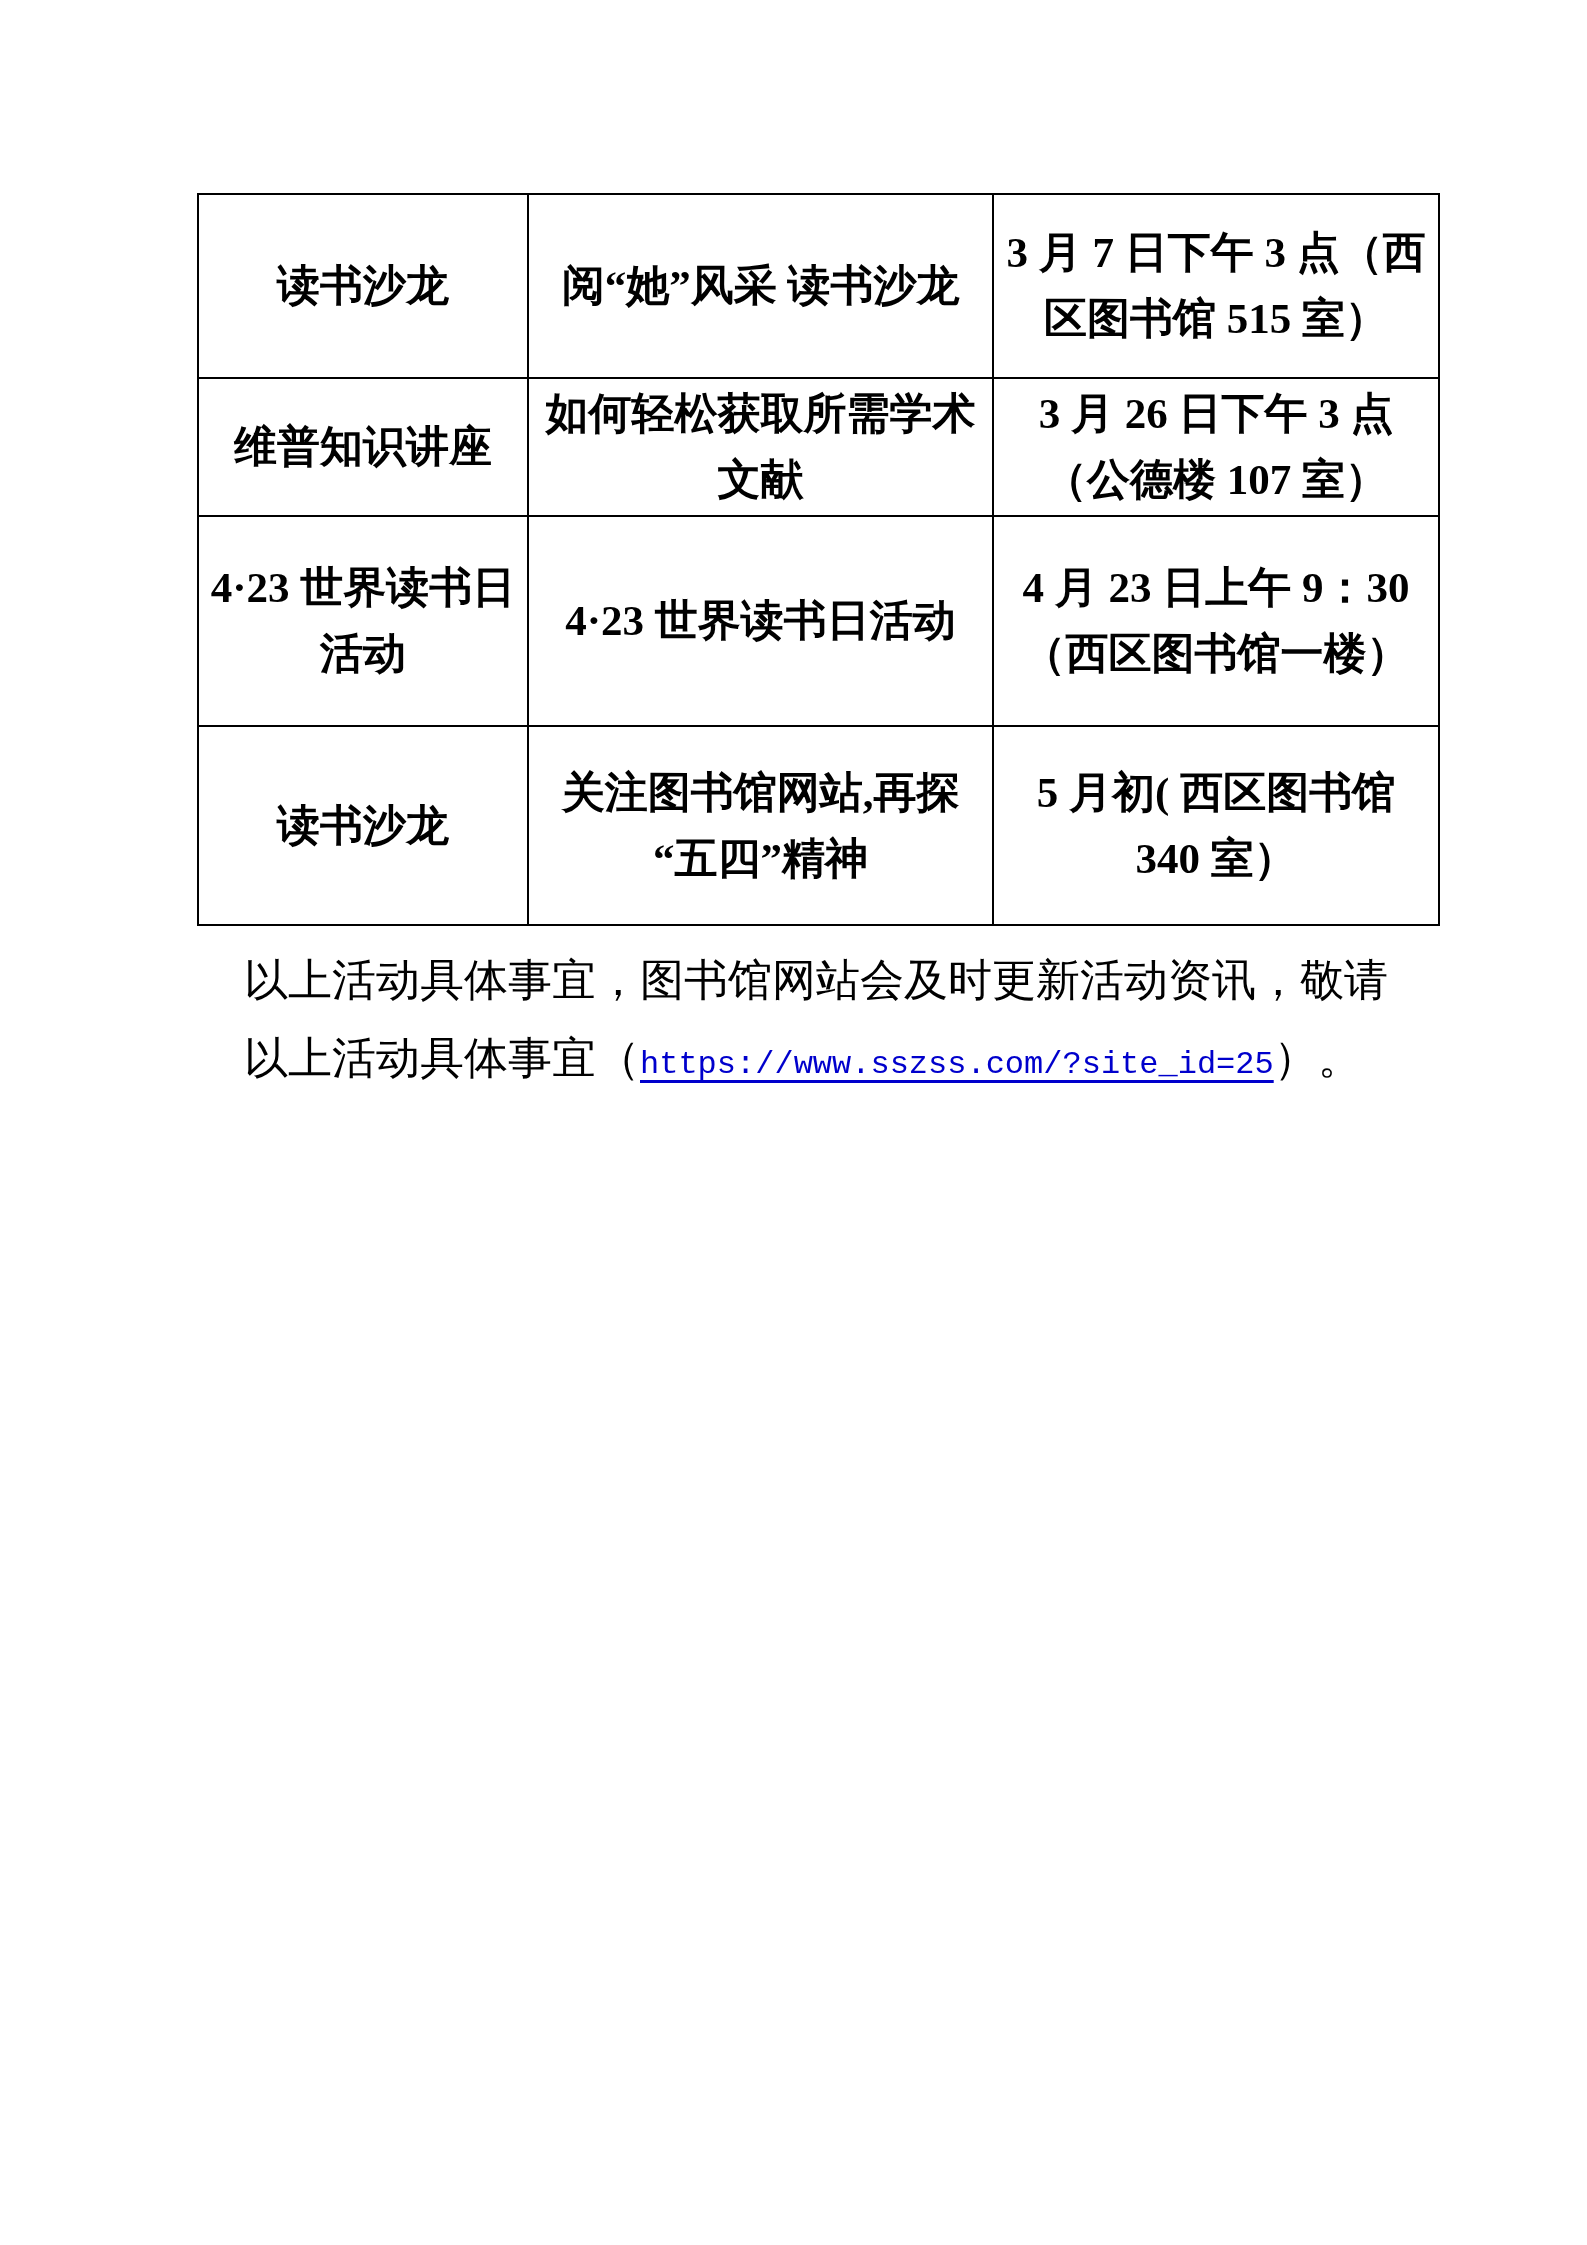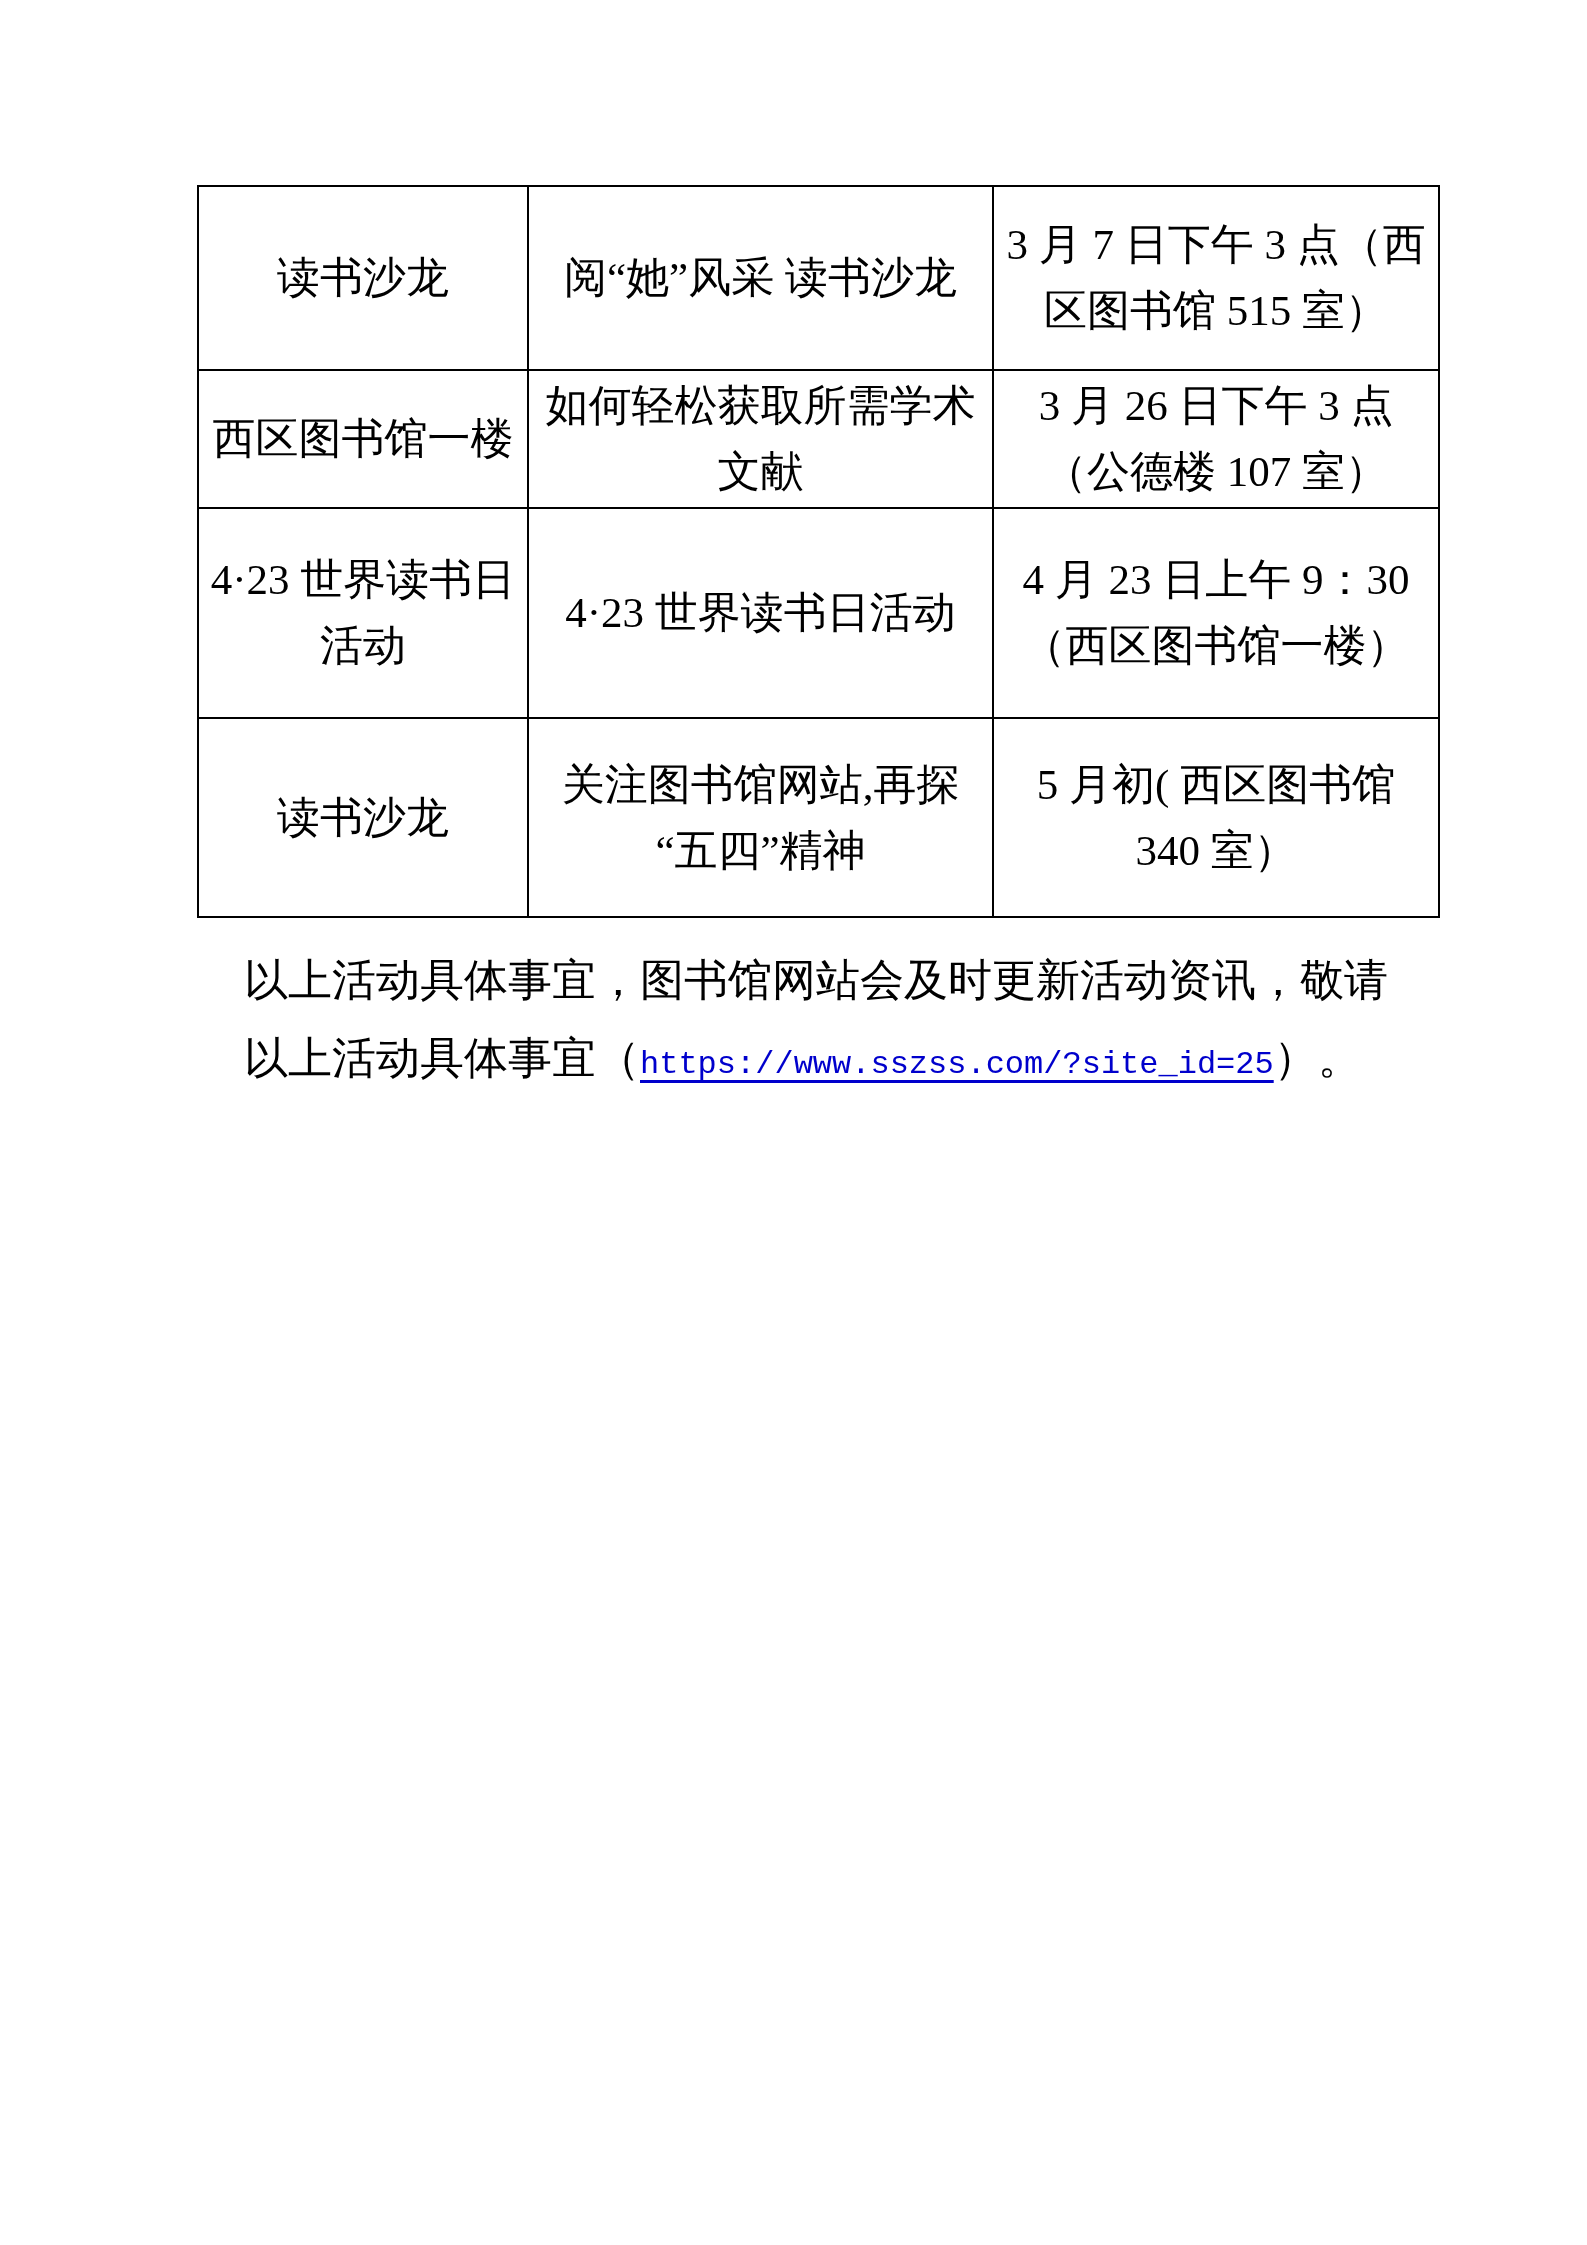--- a/index.html
+++ b/index.html
@@ -11,24 +11,25 @@
     position: relative;
     width: 1587px;
     height: 2245px;
     font-family: "Liberation Serif", "DejaVu Serif", serif;
     color: #000000;
   }
   
   .activities-table {
     position: absolute;
     left: 197px;
-    top: 185px;
+    top: 193px;
     width: 1241px;
     border-collapse: collapse;
     table-layout: fixed;
+    font-weight: bold;
   }
   .activities-table td {
     border: 2px solid #000000;
     text-align: center;
     vertical-align: middle;
     font-size: 43px;
     line-height: 66px;
     padding: 2px 8px;
     word-break: break-word;
   }
@@ -69,21 +70,21 @@
     <col style="width:465px">
     <col style="width:446px">
   </colgroup>
   <tbody>
     <tr>
       <td>读书沙龙</td>
       <td>阅“她”风采 读书沙龙</td>
       <td>3 月 7 日下午 3 点（西区图书馆 515 室）</td>
     </tr>
     <tr>
-      <td>西区图书馆一楼</td>
+      <td>维普知识讲座</td>
       <td>如何轻松获取所需学术文献</td>
       <td>3 月 26 日下午 3 点（公德楼 107 室）</td>
     </tr>
     <tr>
       <td>4·23 世界读书日活动</td>
       <td>4·23 世界读书日活动</td>
       <td>4 月 23 日上午 9：30（西区图书馆一楼）</td>
     </tr>
     <tr>
       <td>读书沙龙</td>

